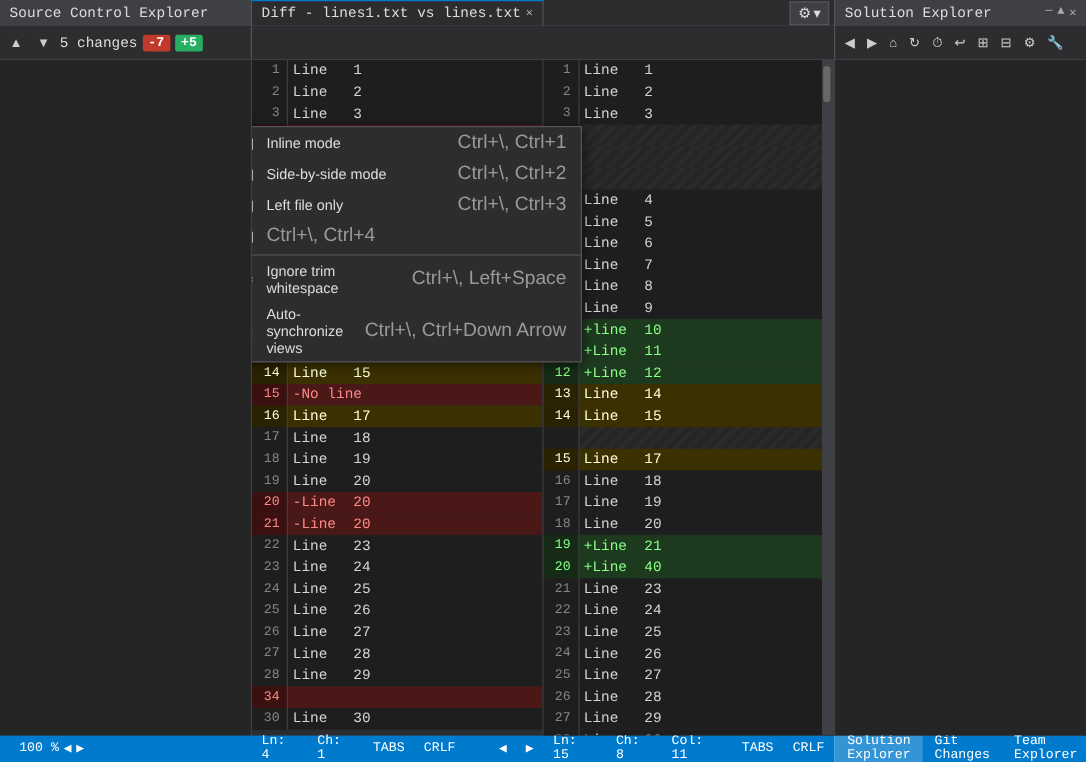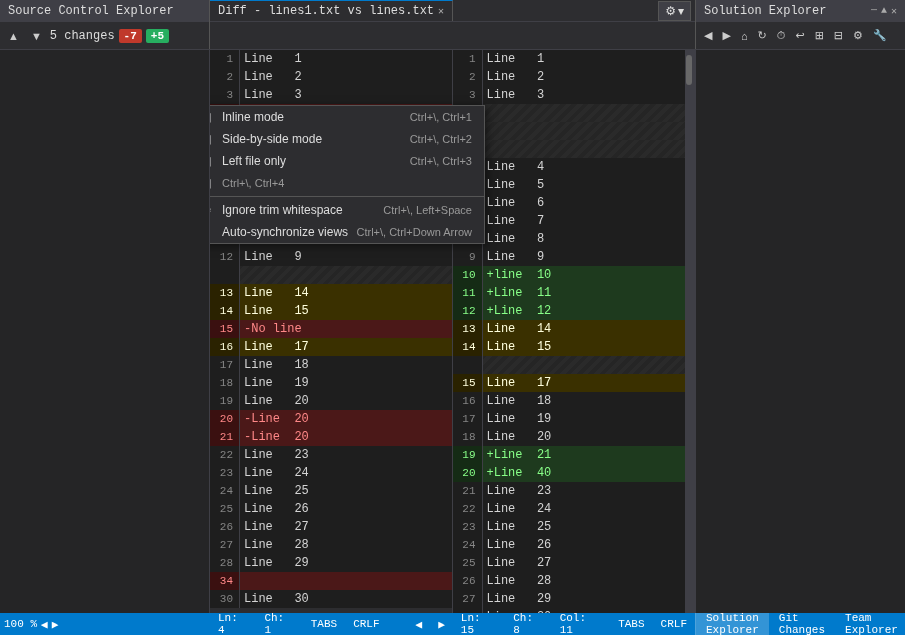--- a/index.html
+++ b/index.html
@@ -48,26 +48,26 @@
     .line-num { width: 30px; min-width: 30px; text-align: right; padding-right: 6px; color: #858585; background: #1e1e1e; border-right: 1px solid #3f3f46; user-select: none; font-size: 11px; line-height: 18px; }
     .line-content { padding-left: 4px; flex: 1; color: #d4d4d4; white-space: pre; line-height: 18px; }
     .line-empty { background: repeating-linear-gradient(135deg, #2a2a2a 0px, #2a2a2a 4px, #252525 4px, #252525 8px); }
     .line-empty .line-num { background: #1e1e1e; }
 
     
     .dropdown-menu { position: absolute; top: 55px; right: 210px; background: #2d2d30; border: 1px solid #555; z-index: 100; min-width: 300px; box-shadow: 2px 2px 8px rgba(0,0,0,0.5); }
     .menu-item { display: flex; align-items: center; padding: 4px 12px; cursor: pointer; color: #ddd; font-family: 'Segoe UI', sans-serif; font-size: 12px; gap: 8px; }
     .menu-item .menu-icon { width: 16px; text-align: center; font-size: 12px; color: #ccc; }
     .menu-item .menu-label { flex: 1; }
-    .menu-item .menu-shortcut { color: #999; font-size: 11px; text-align: center; }
+    .menu-item .menu-shortcut { color: #999; font-size: 16px; text-align: center; }
     .menu-separator { height: 1px; background: #555; margin: 2px 0; }
 
     
     .status-bar { height: 22px; background: #007acc; display: flex; align-items: center; }
-    .status-left { display: flex; align-items: center; width: 210px; padding: 0 4px; gap: 4px; font-size: 11px; color: white; }
+    .status-left { display: flex; align-items: center; width: 210px; padding: 0 16px; gap: 4px; font-size: 11px; color: white; }
     .status-mid { display: flex; align-items: center; flex: 1; padding: 0 8px; gap: 16px; font-size: 11px; color: white; }
     .status-right { display: flex; align-items: center; width: 210px; border-left: 1px solid rgba(255,255,255,0.3); }
     .status-tab { padding: 0 10px; font-size: 11px; color: white; cursor: pointer; height: 22px; display: flex; align-items: center; }
     .status-tab.active { background: rgba(255,255,255,0.2); }
 
     
     .mini-scrollbar { width: 8px; background: #3f3f46; position: relative; }
     .mini-thumb { width: 6px; height: 40px; background: #686868; border-radius: 3px; position: absolute; top: 10px; left: 1px; }
   </style>
 </head>

